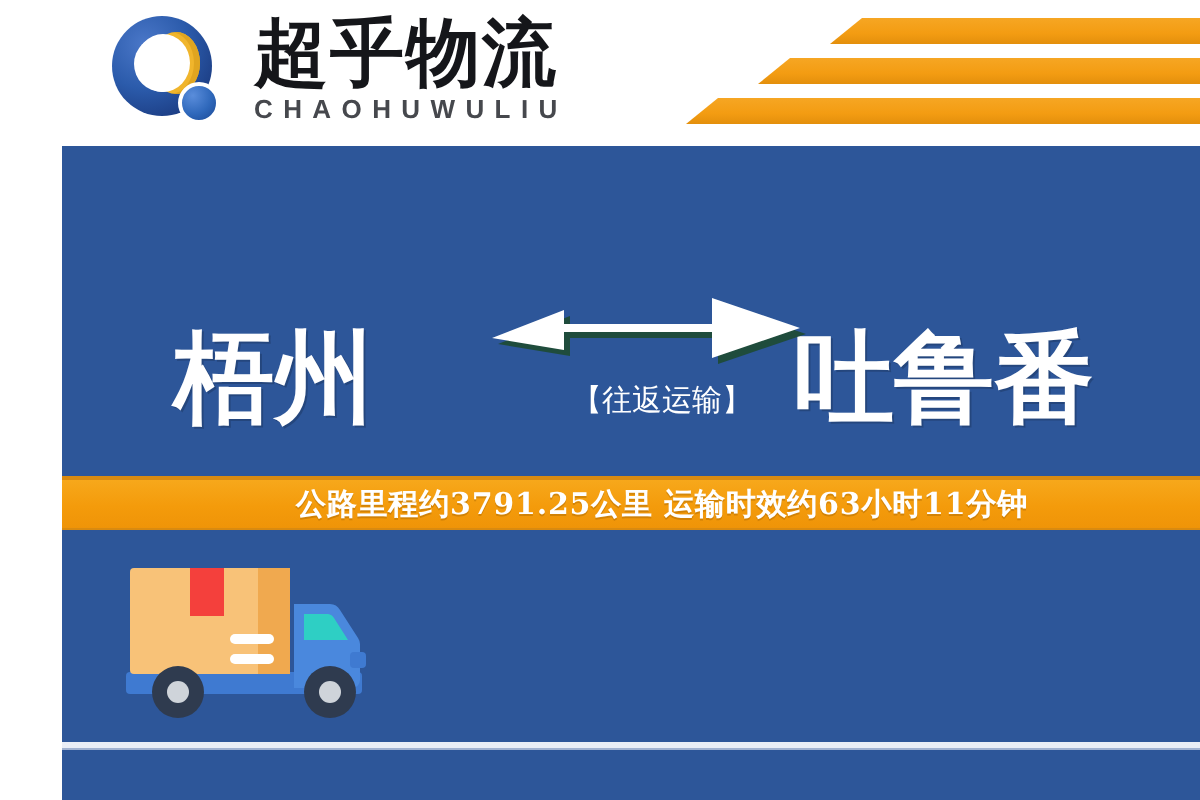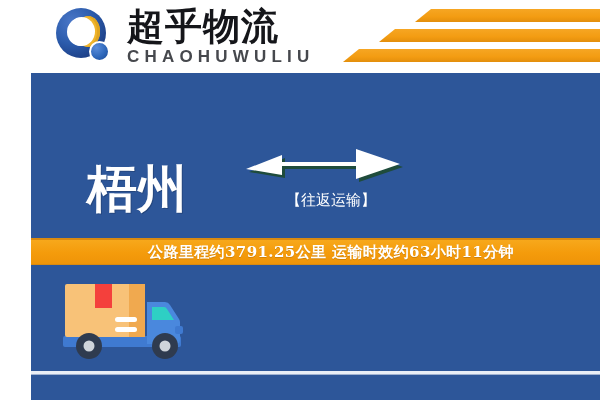--- a/index.html
+++ b/index.html
@@ -79,21 +79,21 @@
     font-family: "DejaVu Serif", "Liberation Serif", serif;
     font-weight: bold;
     font-size: 37px;
     line-height: 40px;
     letter-spacing: 1px;
     color: #15161a;
     white-space: nowrap;
   }
   .brand-en {
     margin-top: 1px;
-    font-size: 17px;
+    font-size: 13px;
     font-weight: bold;
     letter-spacing: 5.2px;
     color: #46484d;
     white-space: nowrap;
   }
 
   .stripes {
     position: absolute;
     right: 0; top: 9px;
     width: 290px; height: 56px;
@@ -218,20 +218,21 @@
     <div class="stripes">
       <div class="stripe s1"></div>
       <div class="stripe s2"></div>
       <div class="stripe s3"></div>
     </div>
   </div>
 
   <div class="route">
 
     <div class="city origin">梧州</div>
+    <div class="city dest">吐鲁番</div>
 
     <div class="note-bottom">【往返运输】</div>
 
     <div class="arrow-wrap">
       <svg width="160" height="38" viewBox="0 0 160 38" aria-hidden="true">
         <g transform="translate(3,3)">
           <path d="M0 20 L36 6 L36 13 L110 13 L110 0 L154 15 L110 30 L110 17 L36 17 L36 26 Z" fill="#1d4a2b" opacity="0.85"></path>
         </g>
         <path d="M0 20 L36 6 L36 13 L110 13 L110 0 L154 15 L110 30 L110 17 L36 17 L36 26 Z" fill="#ffffff"></path>
       </svg>

